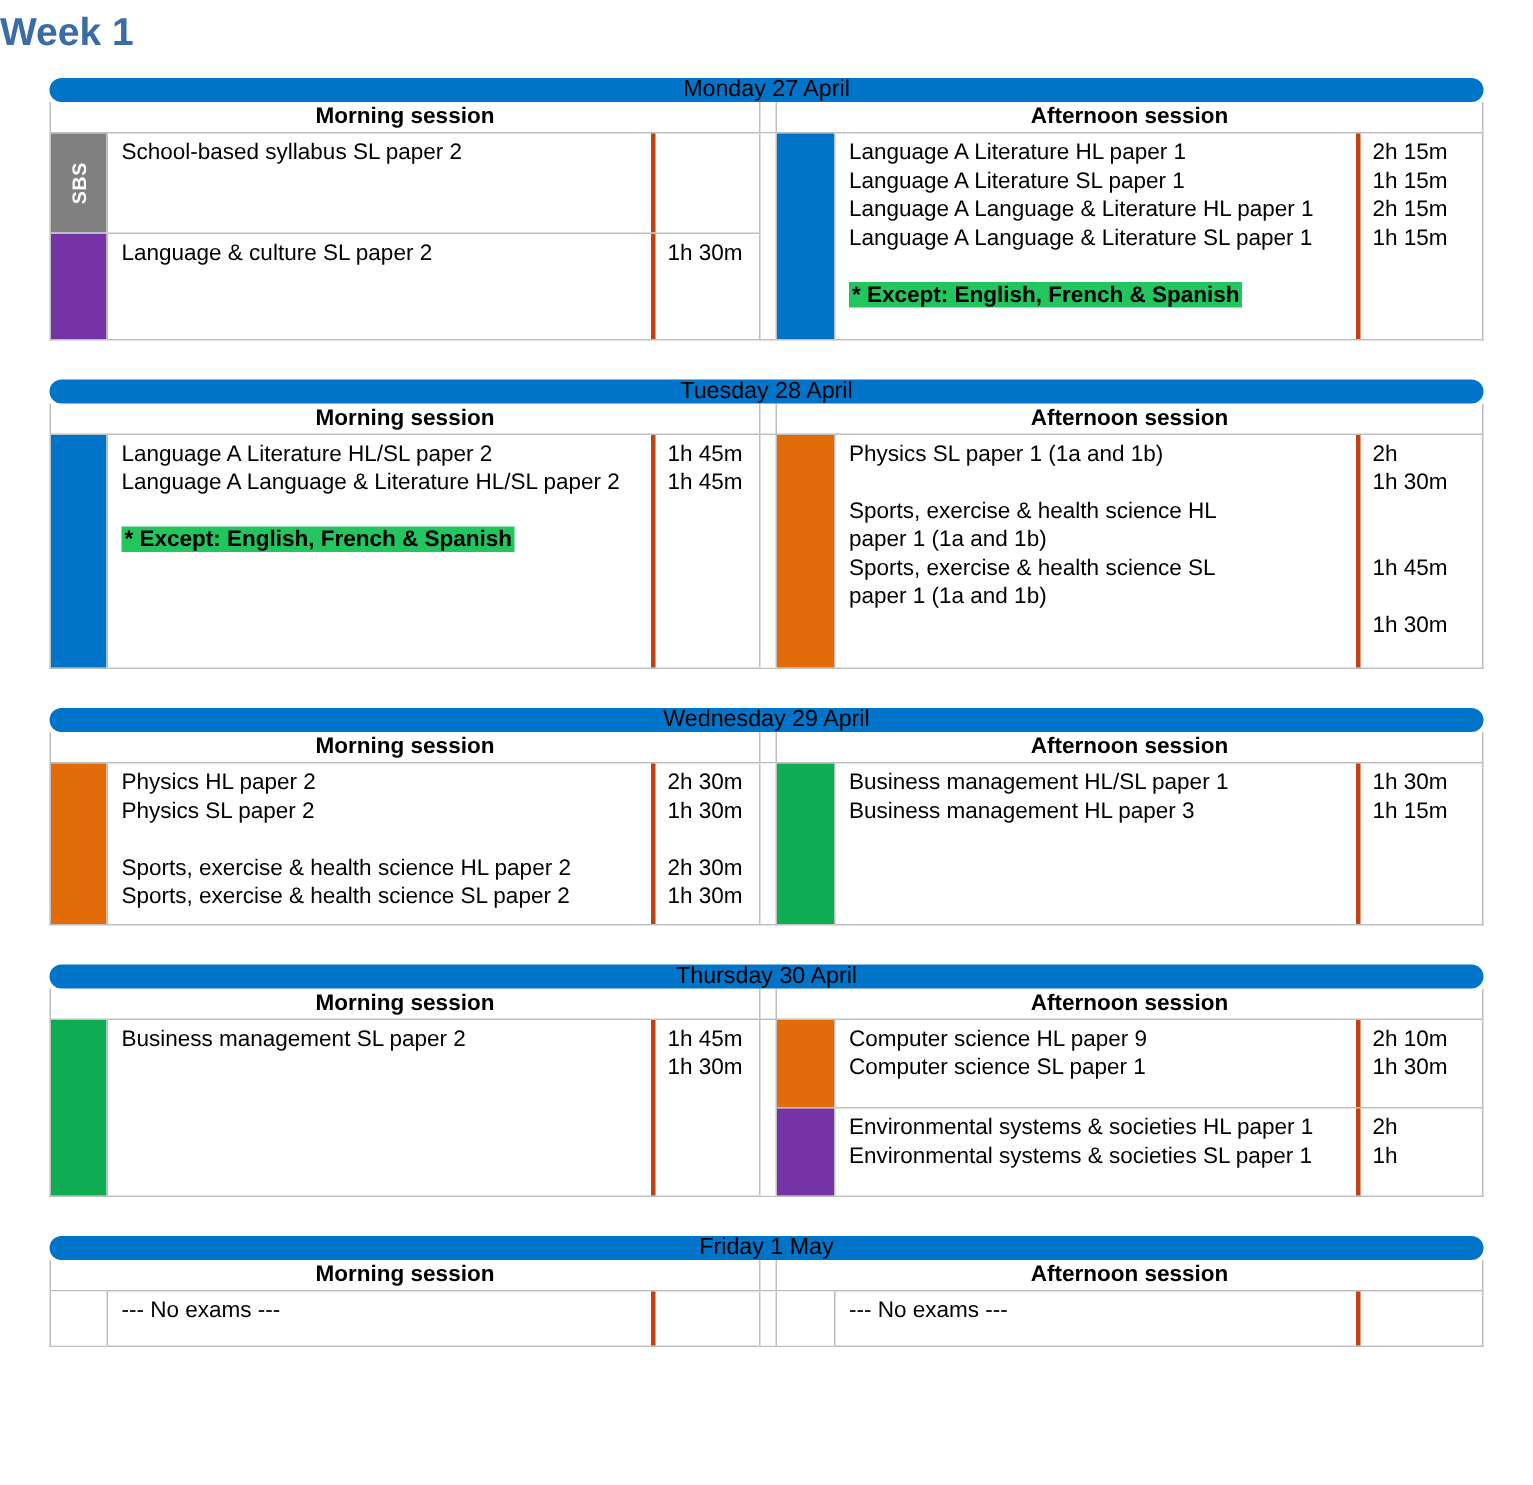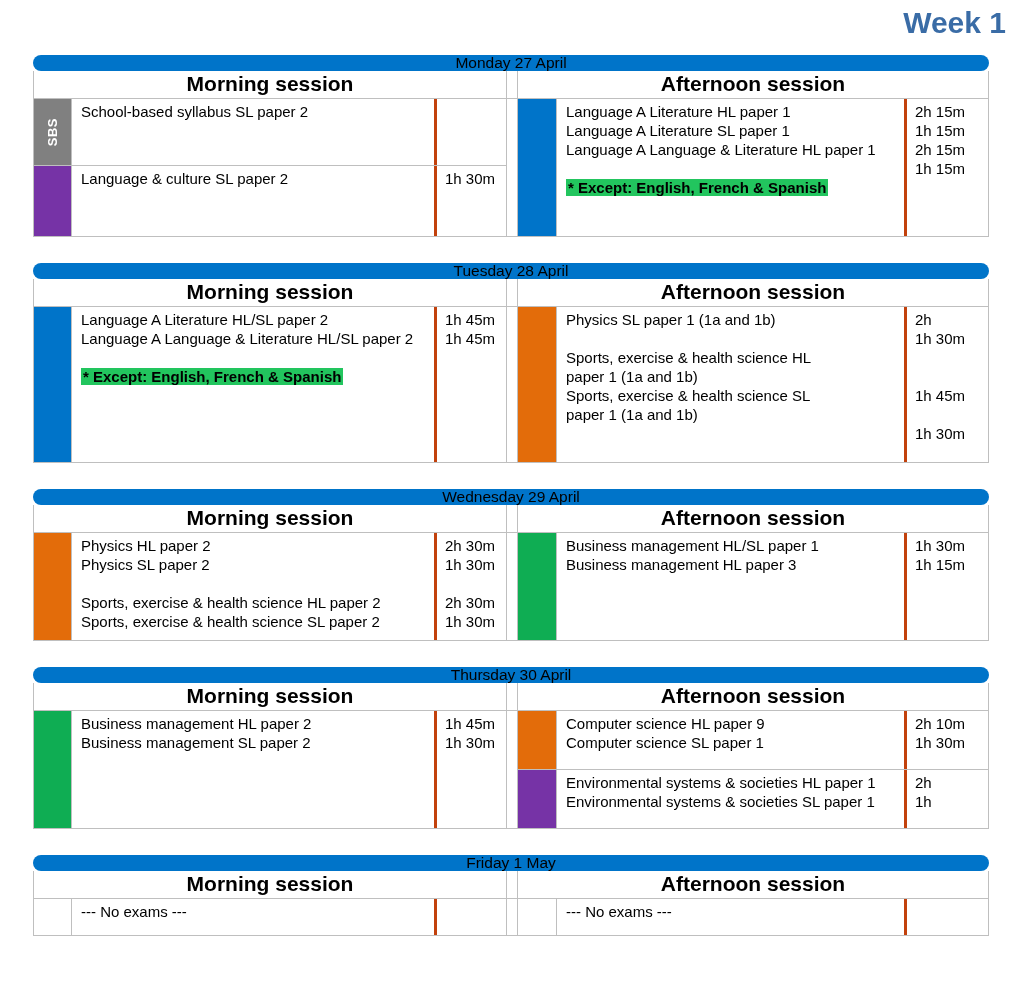--- a/index.html
+++ b/index.html
@@ -3,22 +3,22 @@
 <meta charset="utf-8">
 <style>
   html,body { margin:0; padding:0; background:#ffffff; }
   body {
     width:1022px; height:990px;
     font-family:"Liberation Sans", sans-serif;
     color:#000;
     box-sizing:border-box;
   }
   .page-title {
-    text-align:right;
-    font-size:30px;
+    text-align:left;
+    font-size:26px;
     font-weight:bold;
     color:#3A6CA6;
     padding:6px 16px 15px 0;
   }
   .day { margin:0 33px 26px 33px; }
   .day-header {
     height:16px;
     background:#0074C9;
     color:#000000;
     font-weight:normal;
@@ -29,21 +29,21 @@
   }
   .day-table {
     border:1px solid #BFBFBF;
     border-top:none;
     display:grid;
     grid-template-columns:472px 12px 1fr;
     grid-template-rows:auto 1fr;
   }
   .sess {
     font-weight:bold;
-    font-size:21px;
+    font-size:15px;
     text-align:center;
     padding:1px 0 2px 0;
     border-bottom:1px solid #BFBFBF;
   }
   .gap-top {
     border-bottom:1px solid #BFBFBF;
     border-left:1px solid #BFBFBF;
     border-right:1px solid #BFBFBF;
   }
   .gap-body {
@@ -114,20 +114,21 @@
       </div>
     </div>
     <div class="gap-body"></div>
     <div class="half">
       <div class="row a-cols" style="min-height:136px">
         <div class="bar bar-blue"></div>
         <div class="text-cell">
           <div class="line">Language A Literature HL paper 1</div>
           <div class="line">Language A Literature SL paper 1</div>
           <div class="line">Language A Language &amp; Literature HL paper 1</div>
+          <div class="line">Language A Language &amp; Literature SL paper 1</div>
           <div class="line"></div>
           <div class="line"><span class="hl">* Except: English, French &amp; Spanish</span></div>
         </div>
         <div class="dur-cell">
           <div class="line">2h 15m</div>
           <div class="line">1h 15m</div>
           <div class="line">2h 15m</div>
           <div class="line">1h 15m</div>
         </div>
       </div>
@@ -230,21 +231,20 @@
   <div class="day-header">Thursday 30 April</div>
   <div class="day-table">
     <div class="sess">Morning session</div>
     <div class="gap-top"></div>
     <div class="sess">Afternoon session</div>
 
     <div class="half">
       <div class="row m-cols" style="min-height:116px">
         <div class="bar bar-green"></div>
         <div class="text-cell">
-          <div class="line">Business management HL paper 2</div>
           <div class="line">Business management SL paper 2</div>
         </div>
         <div class="dur-cell">
           <div class="line">1h 45m</div>
           <div class="line">1h 30m</div>
         </div>
       </div>
     </div>
     <div class="gap-body"></div>
     <div class="half">

